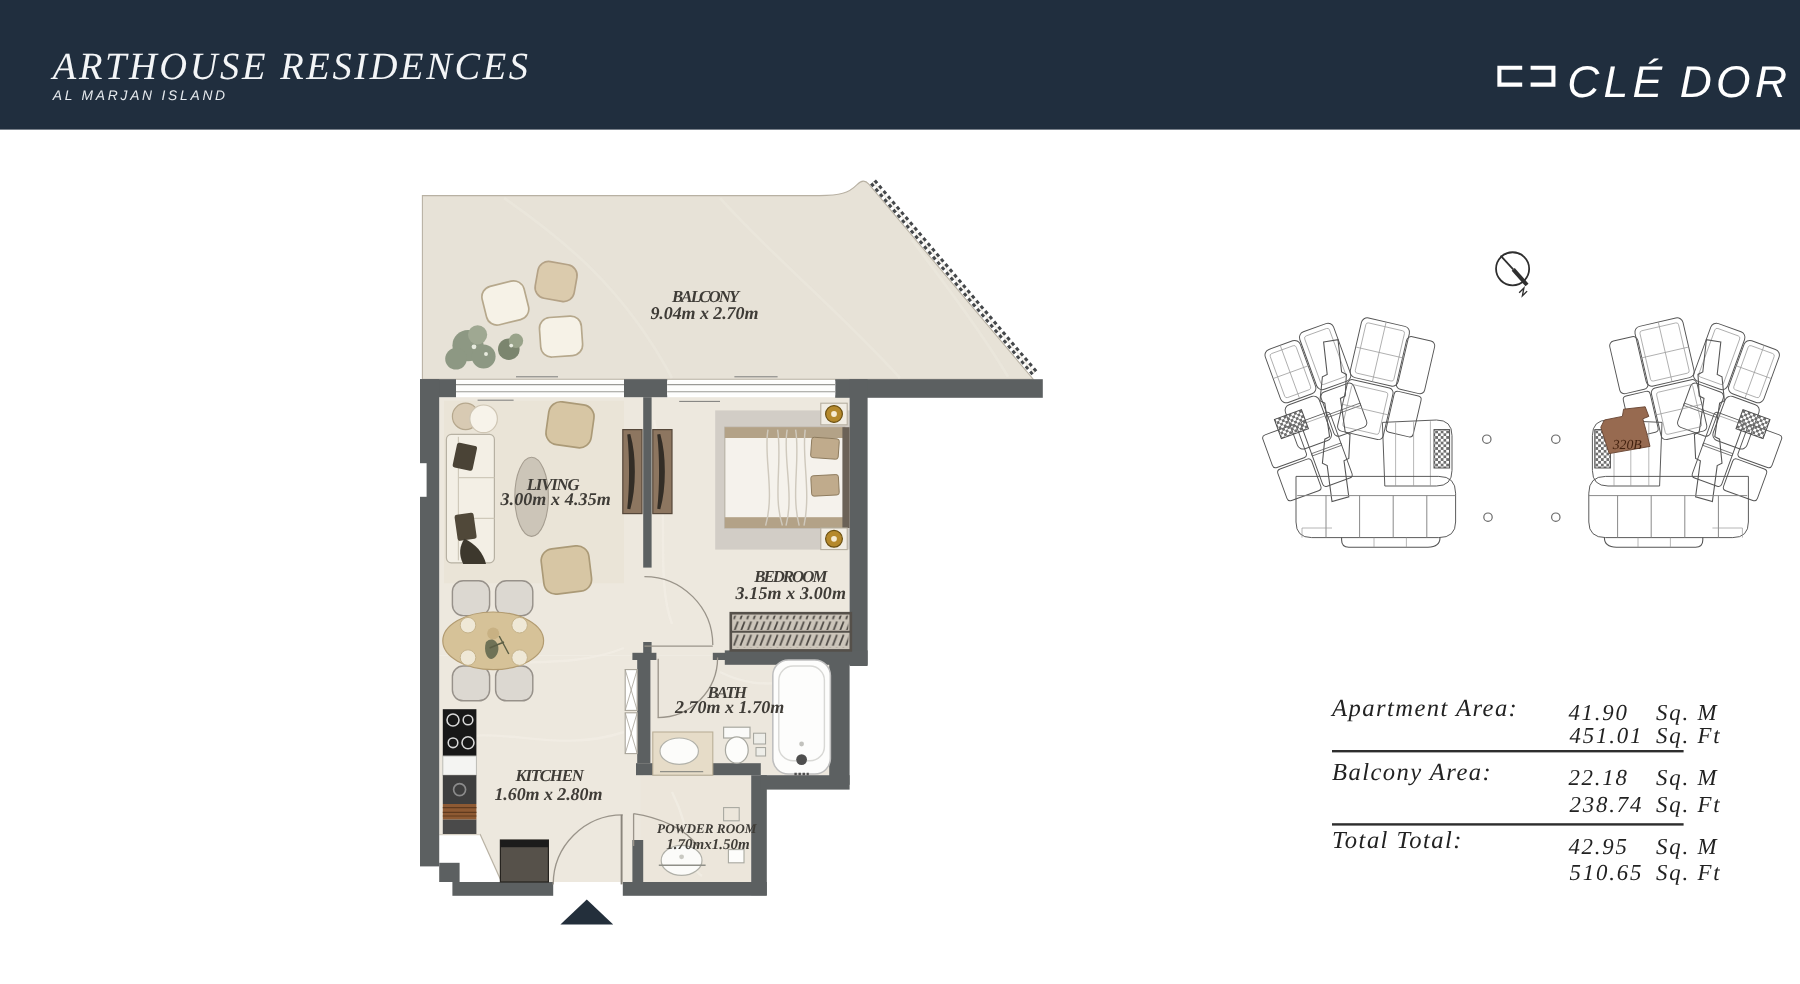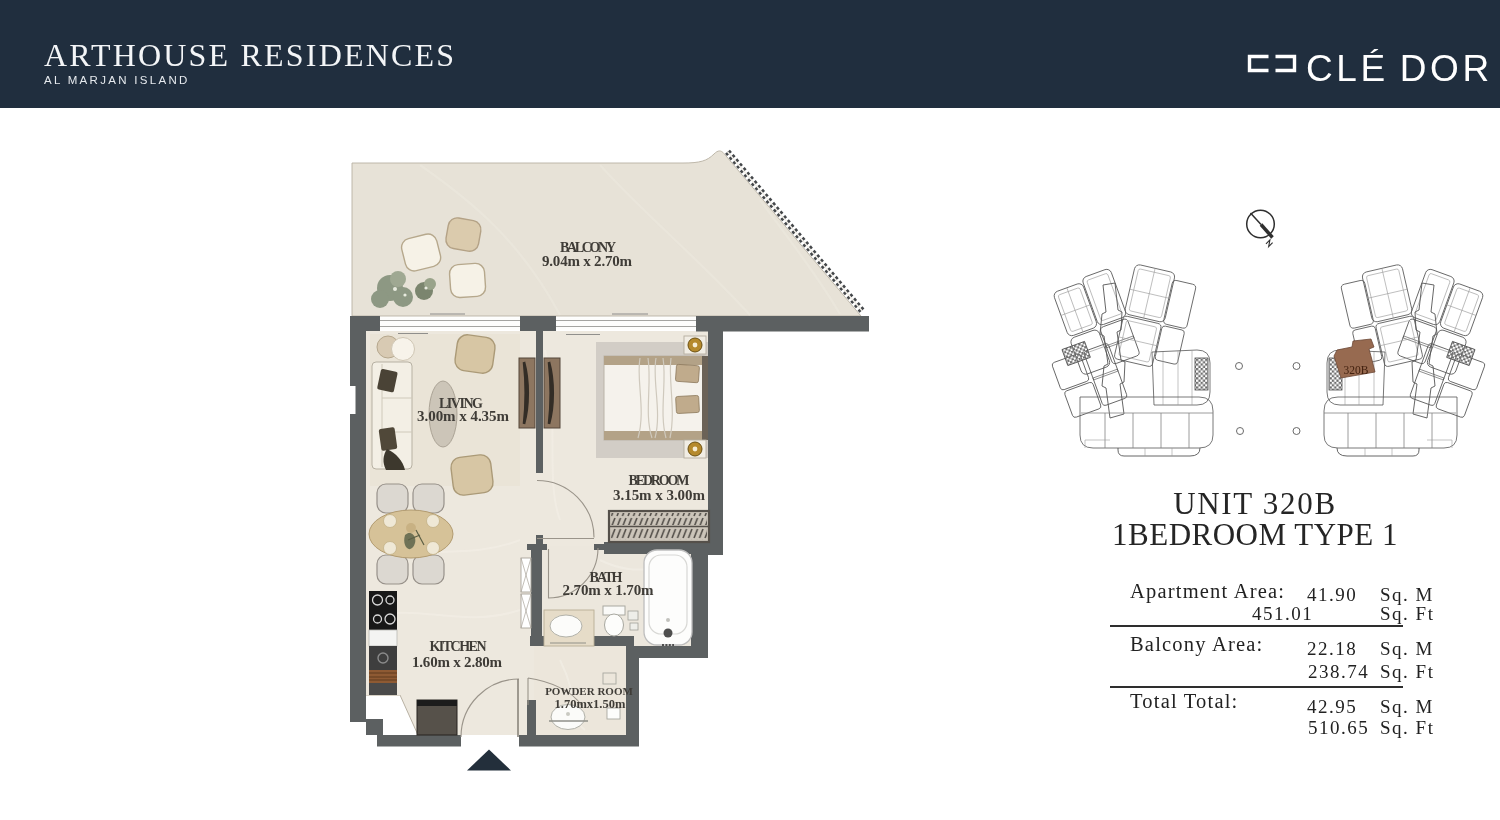--- a/index.html
+++ b/index.html
@@ -1,24 +1,24 @@
 <!DOCTYPE html>
 <html><head>
 <meta charset="utf-8">
 <style>
   html,body{margin:0;padding:0;width:1500px;height:820px;background:#fff;overflow:hidden;}
   *{box-sizing:border-box;}
   .abs{position:absolute;}
-  #page{position:relative;width:1196px;height:820px;font-family:"Liberation Serif",serif;}
+  #page{position:relative;width:1196px;height:820px;font-family:"Liberation Serif",serif;font-style:italic;}
   #header{position:absolute;left:0;top:0;width:1500px;height:108px;background:#202e3e;}
   #brand{position:absolute;left:44px;top:37px;width:410px;color:#f3f5f7;font-family:"Liberation Serif",serif;font-size:32px;letter-spacing:2.2px;white-space:nowrap;}
   #brand2{position:absolute;left:44px;top:74px;width:406px;text-align:left;color:#e6eaee;font-family:"Liberation Sans",sans-serif;font-size:11.5px;letter-spacing:2.3px;white-space:nowrap;}
   #cledor{position:absolute;left:1306px;top:48px;color:#fff;font-family:"Liberation Sans",sans-serif;font-size:37px;letter-spacing:3.6px;white-space:nowrap;}
   #unittitle{position:absolute;left:1055px;top:489px;width:400px;text-align:center;color:#252525;font-family:"Liberation Serif",serif;font-size:31px;letter-spacing:0.5px;line-height:30.5px;white-space:nowrap;}
-  .tl{position:absolute;color:#222;font-family:"Liberation Serif",serif;font-size:20.5px;letter-spacing:1.2px;white-space:nowrap;margin-left:20px;}
+  .tl{position:absolute;color:#222;font-family:"Liberation Serif",serif;font-size:20.5px;letter-spacing:1.2px;white-space:nowrap;}
   .tn{position:absolute;color:#222;font-family:"Liberation Serif",serif;font-size:19px;letter-spacing:1.5px;white-space:nowrap;margin-left:28px;}
   .rule{position:absolute;height:2px;background:#2e2e2e;}
 </style>
 </head>
 <body>
 <div id="page">
   <div id="header">
     <div id="brand">ARTHOUSE RESIDENCES</div>
     <div id="brand2">AL MARJAN ISLAND</div>
     <svg class="abs" style="left:1240px;top:40px" width="70" height="40" viewBox="0 0 70 40">
@@ -297,26 +297,25 @@
     <text x="1356" y="374" font-family="'Liberation Serif',serif" font-size="11.5" fill="#42210f" text-anchor="middle">320B</text>
 
     <g fill="#fff" stroke="#6a6a6a" stroke-width="1">
       <circle cx="1239" cy="366" r="3.5"></circle>
       <circle cx="1296.5" cy="366" r="3.5"></circle>
       <circle cx="1240" cy="431" r="3.5"></circle>
       <circle cx="1296.5" cy="431" r="3.5"></circle>
     </g>
   </svg>
 
-  <div id="unittitle"><span style="letter-spacing:1.7px">UNIT 320B</span><br>1BEDROOM TYPE 1</div>
 
   <div class="tl" style="left:1110px;top:580px;">Apartment Area:</div>
   <div class="tn" style="left:1279px;top:584px;">41.90</div>
   <div class="tn" style="left:1352px;top:584px;">Sq. M</div>
-  <div class="tn" style="left:1224px;top:603px;">451.01</div>
+  <div class="tn" style="left:1280px;top:603px;">451.01</div>
   <div class="tn" style="left:1352px;top:603px;">Sq. Ft</div>
   <div class="rule" style="left:1110px;top:625px;width:293px;"></div>
 
   <div class="tl" style="left:1110px;top:633px;">Balcony Area:</div>
   <div class="tn" style="left:1279px;top:638px;">22.18</div>
   <div class="tn" style="left:1352px;top:638px;">Sq. M</div>
   <div class="tn" style="left:1280px;top:661px;">238.74</div>
   <div class="tn" style="left:1352px;top:661px;">Sq. Ft</div>
   <div class="rule" style="left:1110px;top:686px;width:293px;"></div>
 

